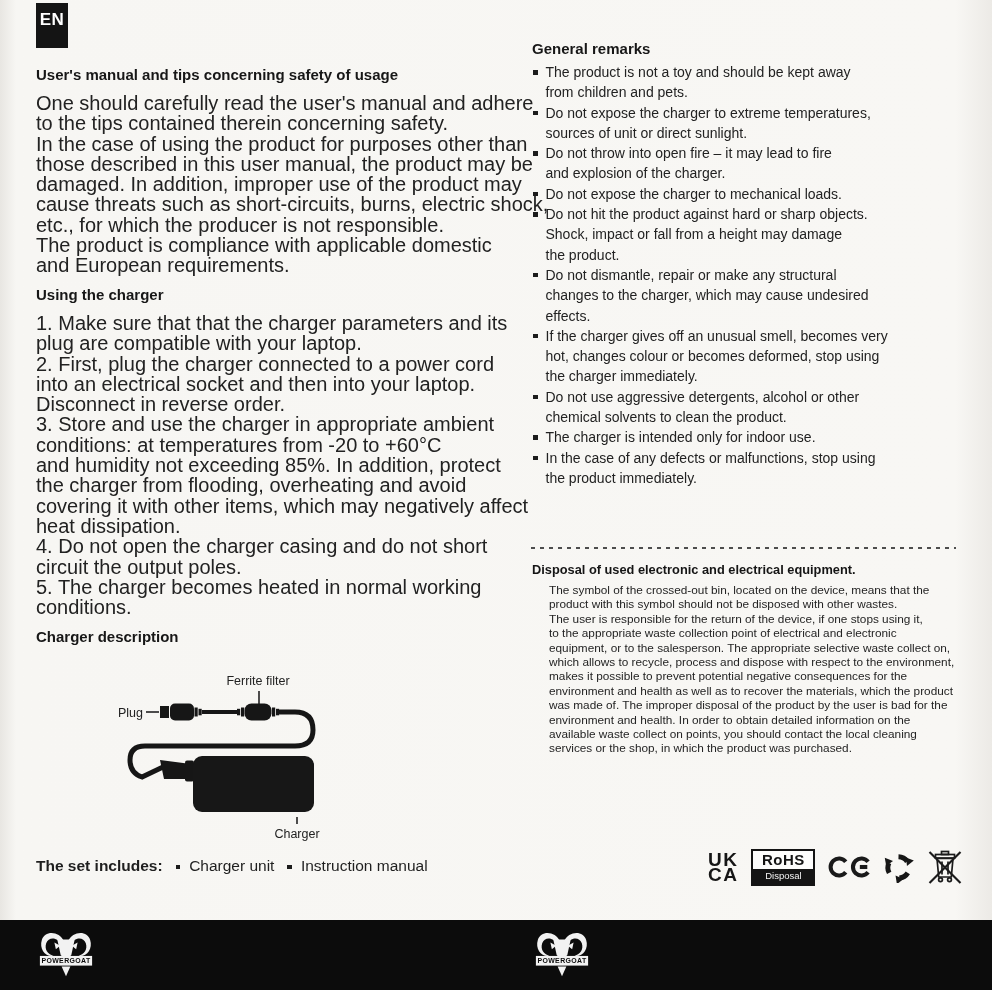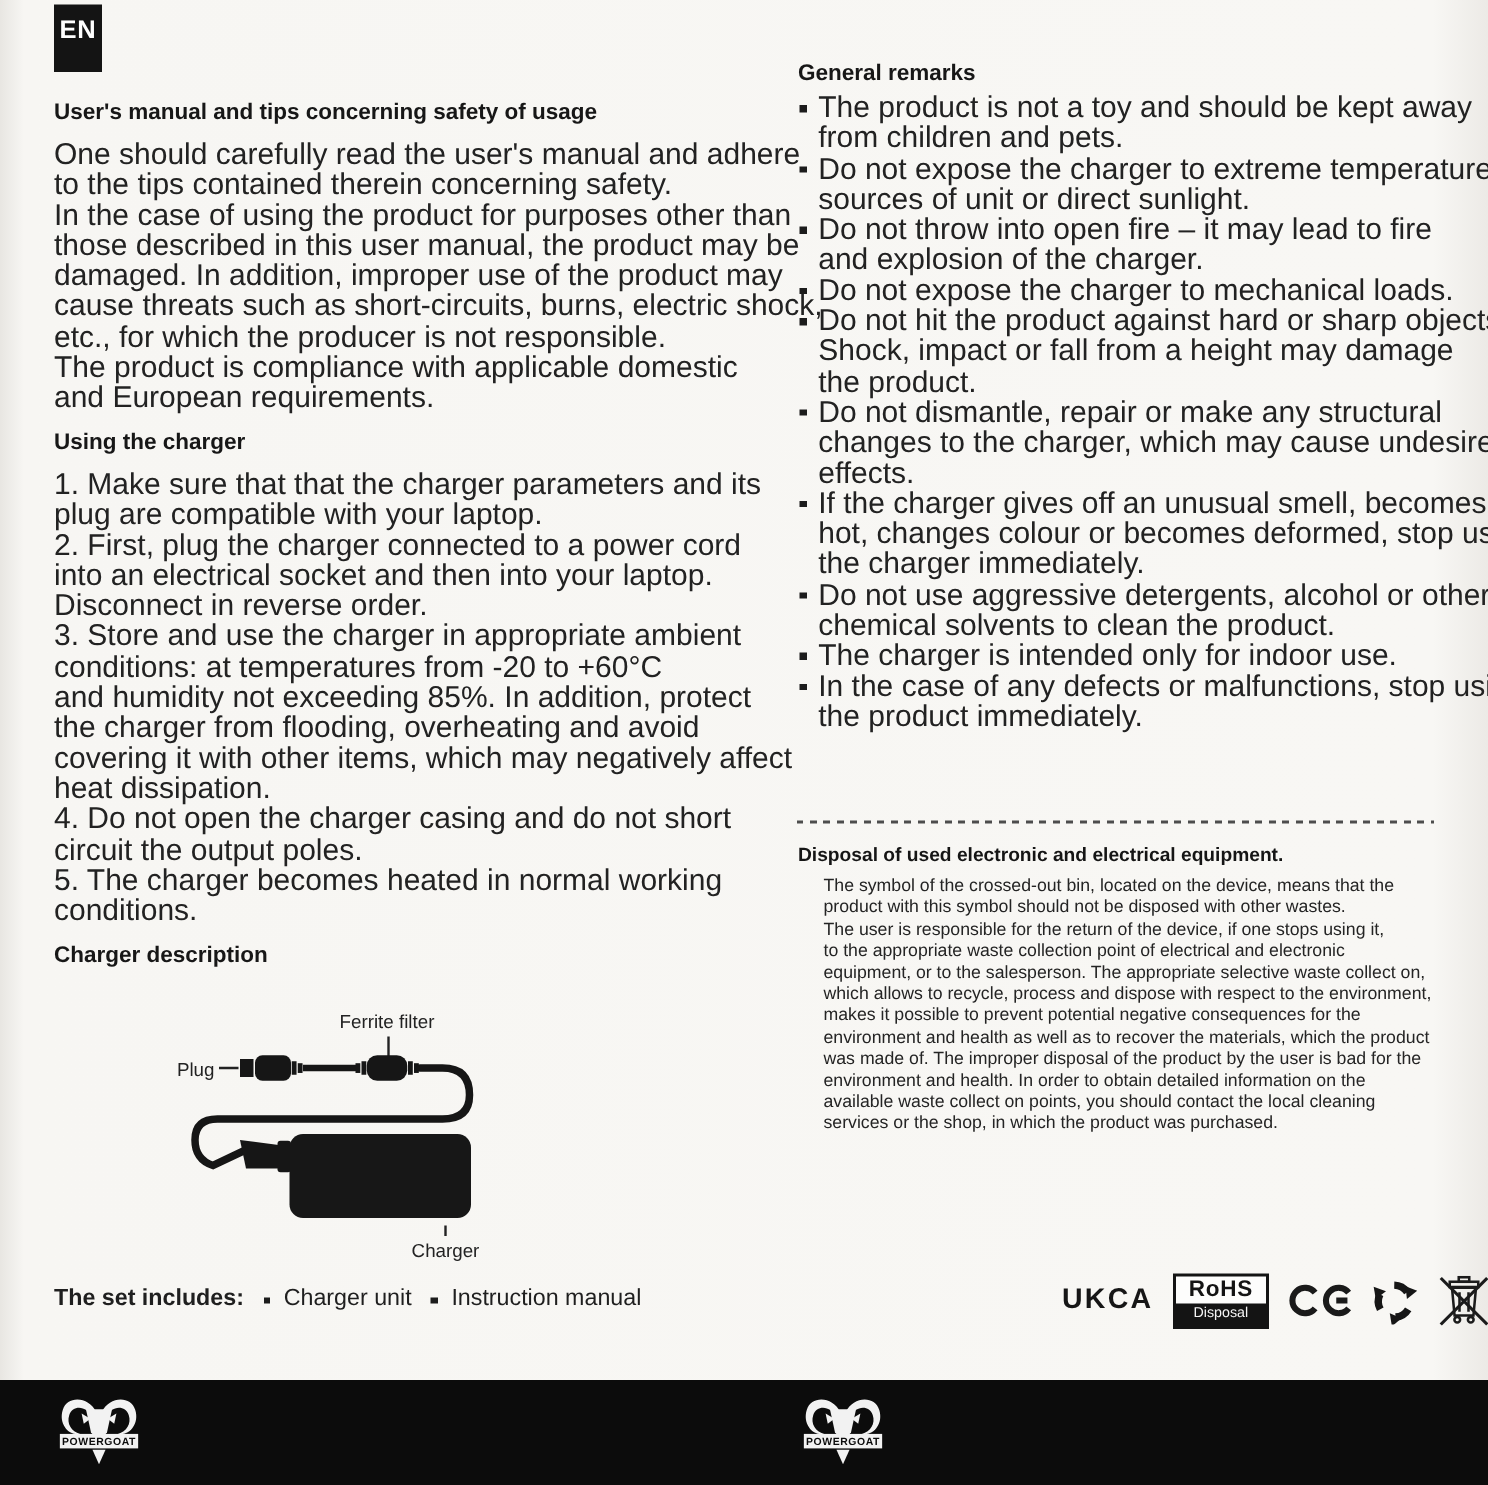--- a/index.html
+++ b/index.html
@@ -18,41 +18,41 @@
     background:#141414; color:#fff; display:flex; align-items:flex-end; justify-content:center;
     font-weight:bold; font-size:17px; padding-bottom:18px; letter-spacing:.5px;
   }
   .heading { position:absolute; font-weight:bold; font-size:15px; color:#171717; white-space:pre; }
   .bodytext { position:absolute; font-size:20px; line-height:20.3px; white-space:pre; color:#222; }
   .smalltext { position:absolute; font-size:11.8px; line-height:14.4px; white-space:pre; color:#242424;margin-left:17px; }
   .heading-sm { position:absolute; font-weight:bold; font-size:12.8px; white-space:pre; color:#151515; }
 
   
   .remarks { position:absolute; left:532px; top:62px; width:436px; }
-  .remark { display:flex; font-size:20px; line-height:20.3px; color:#222; }
+  .remark { display:flex; font-size:14px; line-height:20.3px; color:#222; }
   .remark .sq { flex:0 0 auto; width:4.5px; height:4.5px; background:#1c1c1c; margin:8px 8px 0 1px; }
   .remark .txt { white-space:pre; }
 
   .dashes {
     position:absolute; left:531px; top:547px; width:425px; height:2px;
     background:repeating-linear-gradient(90deg,#4d4d4d 0 4.5px,transparent 4.5px 9px);
   }
 
   
   .diagram { position:absolute; left:75px; top:660px; width:340px; height:190px; }
   .diagram text { font-family:"Liberation Sans","DejaVu Sans",sans-serif; font-size:12.5px; fill:#222; }
 
   
   .set-row { position:absolute; left:36px; top:857px; display:flex; align-items:center; font-size:15.5px; color:#1f1f1f; }
   .set-row .lbl { font-weight:bold; }
   .set-row .sq { width:4.5px; height:4.5px; background:#1c1c1c; margin:2px 9px 0 13px; }
 
   
   .logos { position:absolute; left:708px; top:848px; display:flex; align-items:center; gap:13px; }
-  .ukca { display:flex; flex-direction:row; font-weight:bold; font-size:19px; line-height:15.5px; letter-spacing:1.5px; color:#161616; }
+  .ukca { display:flex; flex-direction:column; font-weight:bold; font-size:19px; line-height:15.5px; letter-spacing:1.5px; color:#161616; }
   .rohs { border:2.5px solid #141414; width:64px; text-align:center; background:#fdfdfc; }
   .rohs-top { display:block; font-weight:bold; font-size:15px; letter-spacing:.5px; color:#141414; padding:0 0 1px 0; }
   .rohs-bottom { display:block; background:#141414; color:#f5f5f5; font-size:9.5px; padding:1.5px 0 2.5px 0; }
 
   
   .footer-bar { position:absolute; left:0; top:920px; width:992px; height:70px; background:#0c0c0c; }
   .goat { position:absolute; top:8px; width:58px; height:52px; }
   .goat text { font-family:"Liberation Sans","DejaVu Sans",sans-serif; }
 </style>
 </head>

